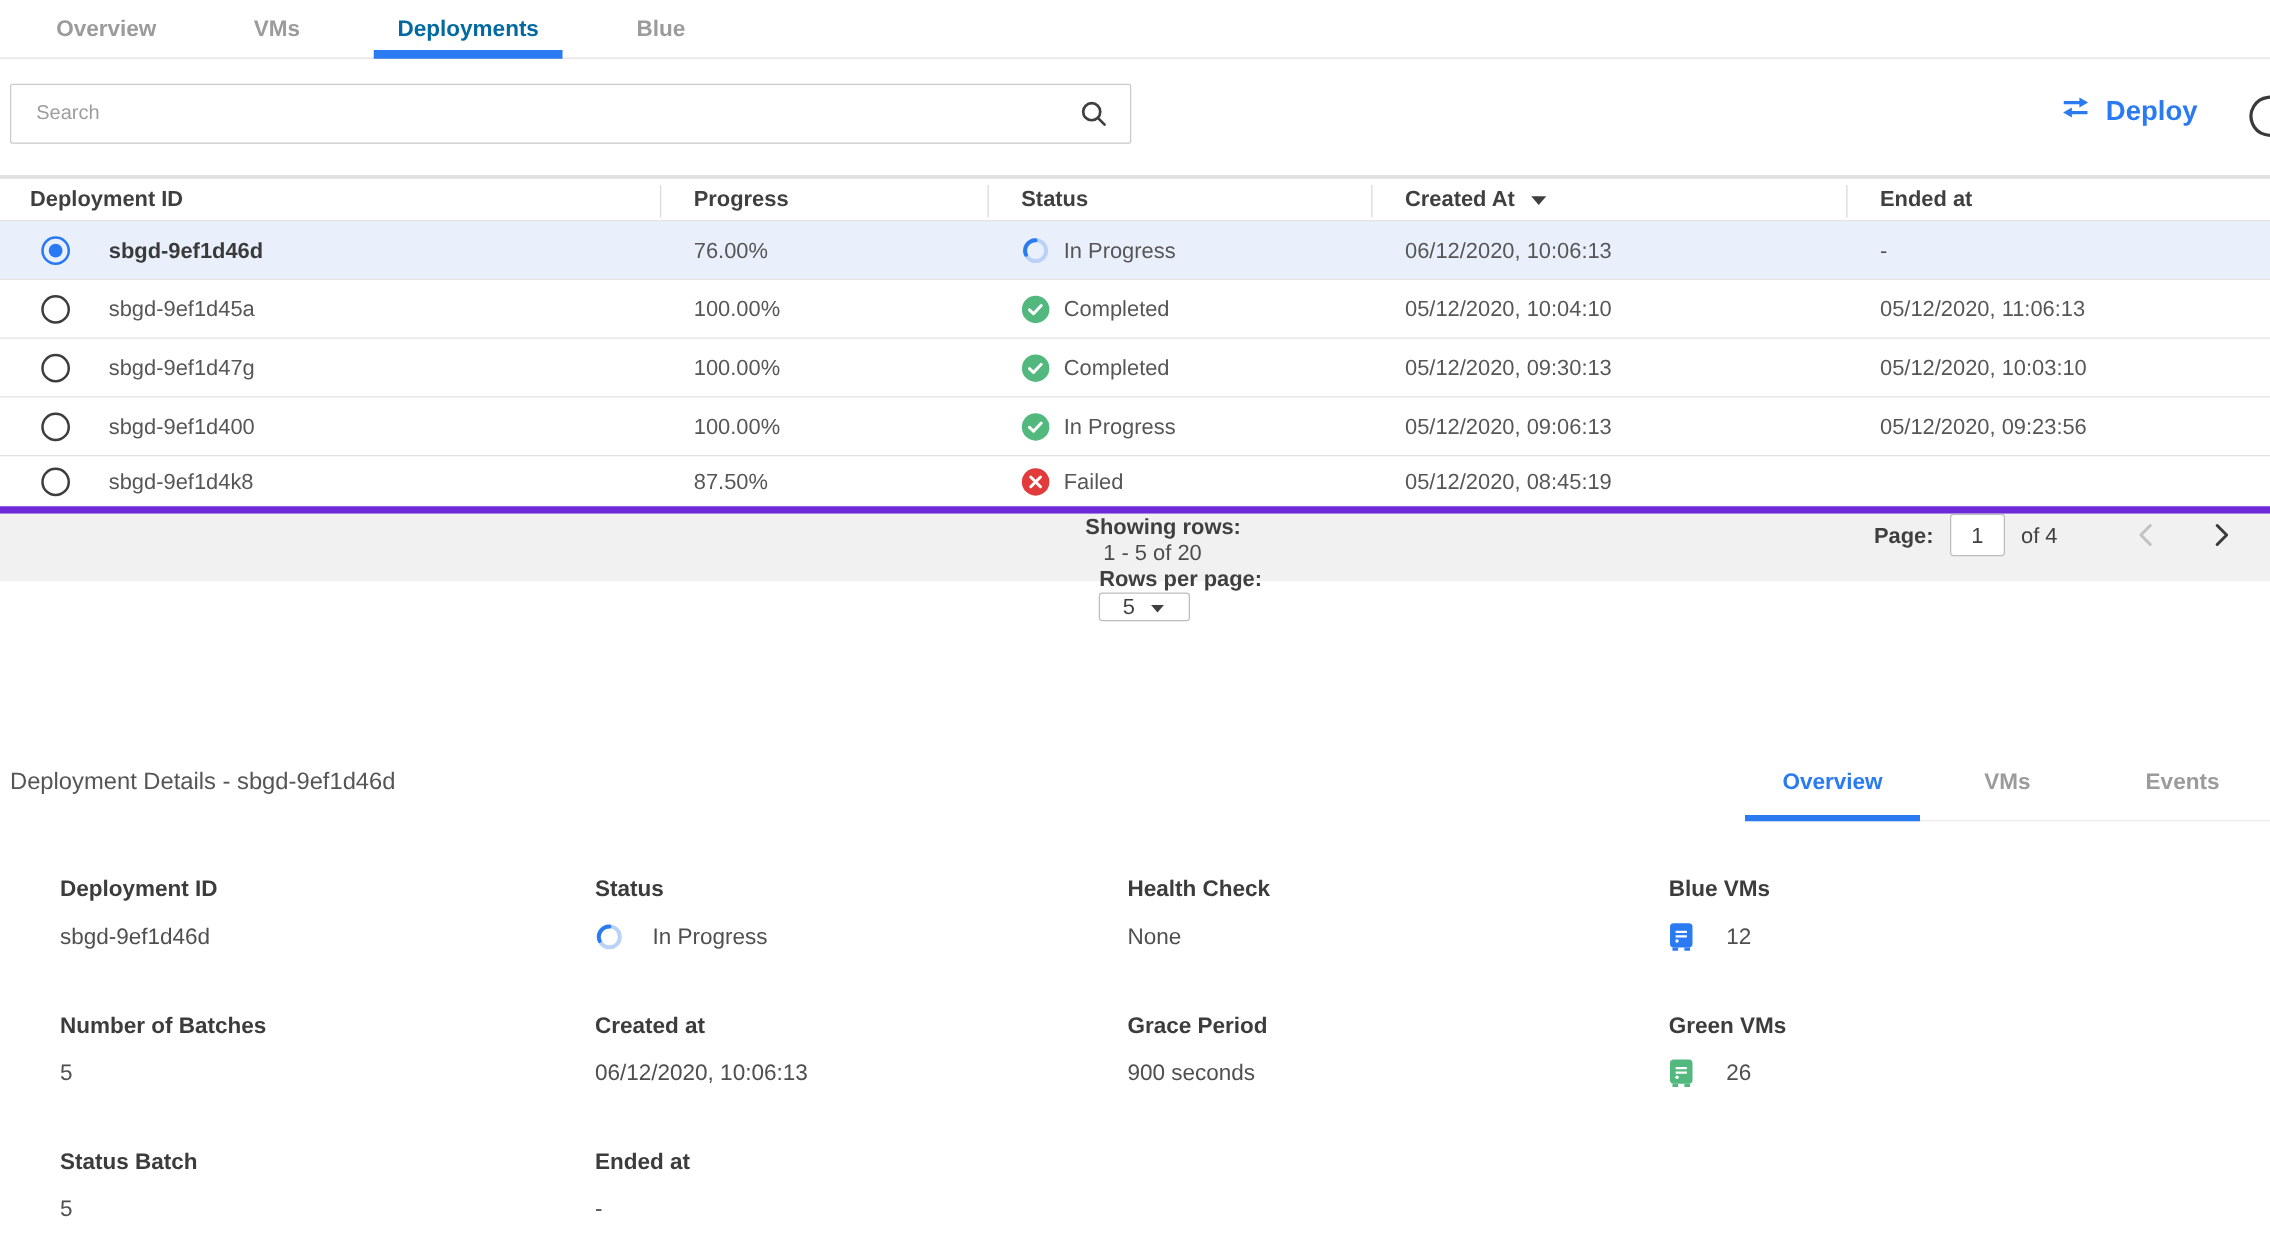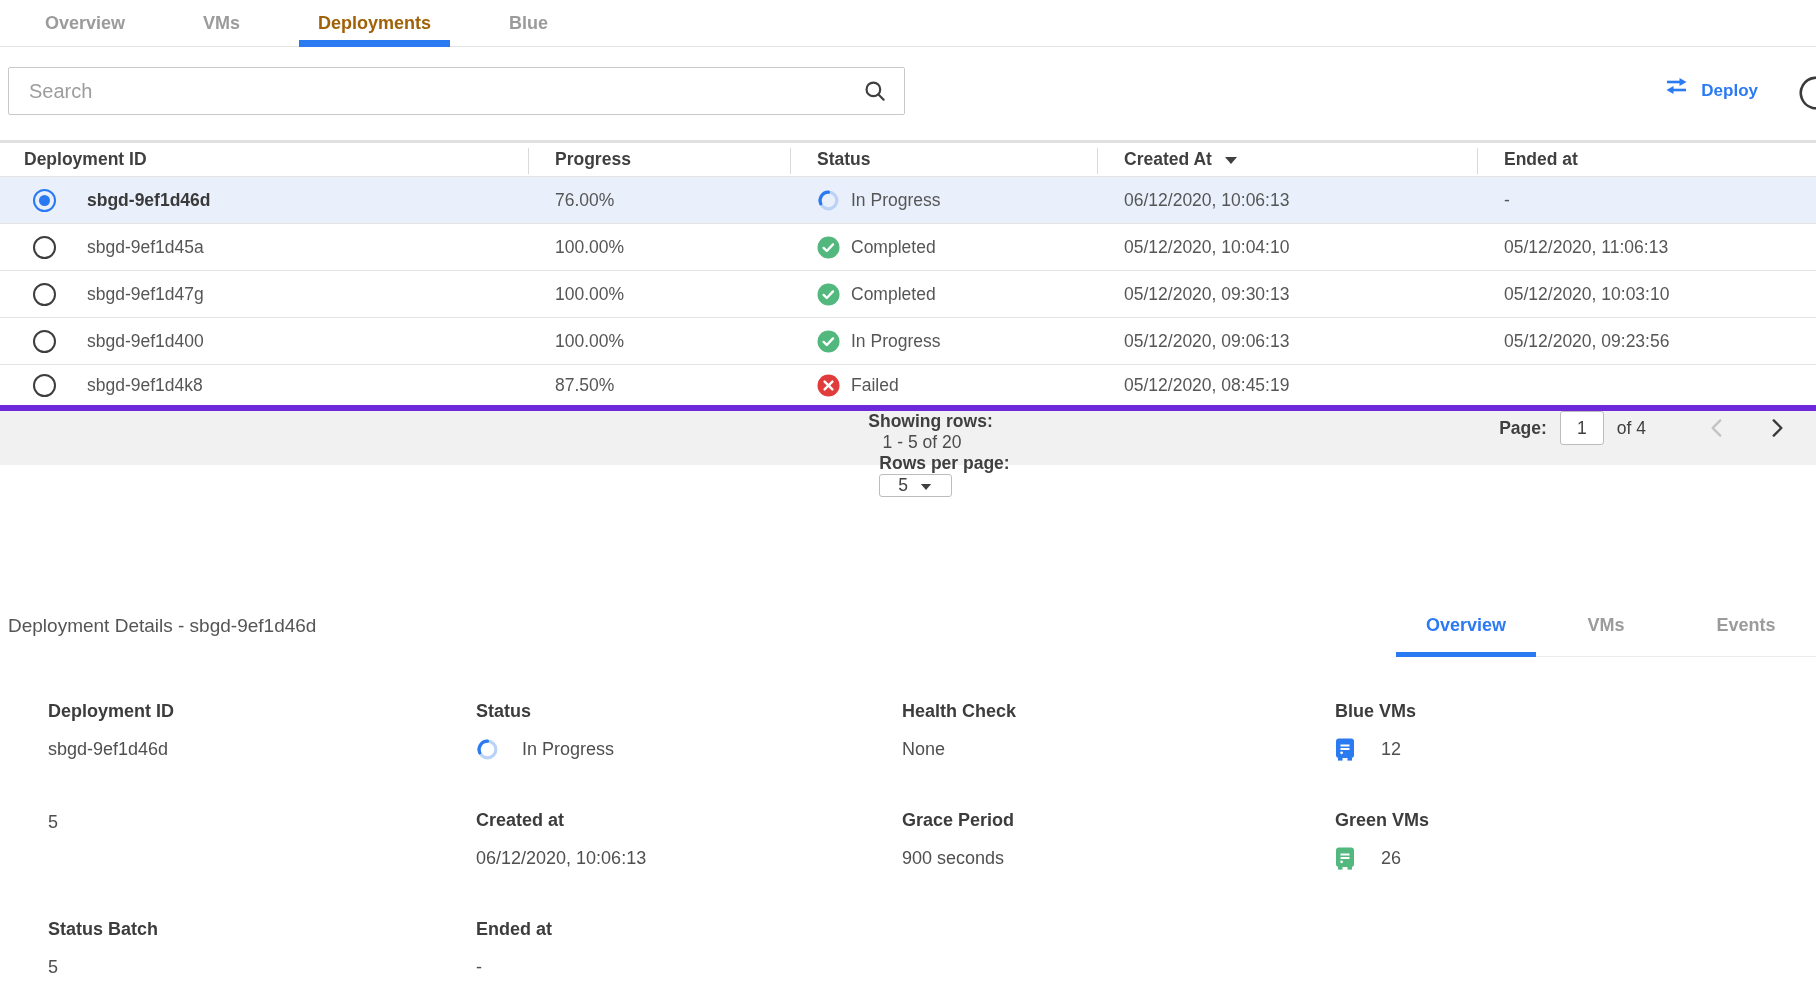--- a/index.html
+++ b/index.html
@@ -7,33 +7,33 @@
   body {
     width:1816px; height:992px; overflow:hidden; position:relative;
     background:#ffffff; color:#4a4a4a;
     font-family:"Liberation Sans", sans-serif;
   }
 
   
   .tabbar { display:flex; align-items:stretch; height:47px; border-bottom:1px solid #e2e2e2; padding-left:26px; }
   .tab { position:relative; display:flex; align-items:center; padding:0 19px; margin-right:40px;
          font-size:18px; font-weight:700; color:#9b9b9b; cursor:pointer; }
-  .tab.active { color:#a16207; }
+  .tab.active { color:#0369a1; }
   .tab.active::after { content:""; position:absolute; left:0; right:0; bottom:-1px; height:7px; background:#2a7af2; }
 
   
   .toolbar { position:relative; margin-top:20px; padding-left:8px; height:48px; display:flex; align-items:center; }
   .search-box { width:897px; height:48px; border:1px solid #c9c9c9; border-radius:2px; background:#fff;
                 display:flex; align-items:center; }
   .search-box input { flex:1; height:100%; border:none; outline:none; background:transparent;
-                      font-family:inherit; font-size:20px; color:#444; padding-left:20px; }
+                      font-family:inherit; font-size:16px; color:#444; padding-left:20px; }
   .search-box input::placeholder { color:#9d9d9d; }
   .search-icon { display:flex; margin-right:16px; cursor:pointer; }
   .deploy-btn { position:absolute; right:58px; top:9px; display:flex; align-items:flex-end; gap:11px;
-                color:#2a7af2; font-weight:700; font-size:17px; cursor:pointer; }
+                color:#2a7af2; font-weight:700; font-size:22px; cursor:pointer; }
   .refresh-wrap { position:absolute; right:-19px; top:7px; cursor:pointer; }
 
   
   .table { margin-top:25px; font-size:17.5px; }
   .tgrid { display:grid; grid-template-columns:528px 262px 307px 380px 1fr; align-items:center; }
   .thead { height:36px; border-top:3px solid #e1e1e1; font-weight:700; color:#3f3f3f; }
   .thead > div { position:relative; height:100%; display:flex; align-items:center; gap:12px; padding-left:27px; }
   .thead > div:first-child { padding-left:24px; }
   .thead > div:not(:first-child)::before { content:""; position:absolute; left:0; top:5px; width:1px; height:26px; background:#d9d9d9; }
   .trow { height:47px; border-top:1px solid #e4e4e4; color:#565656; cursor:pointer; }
@@ -369,20 +369,21 @@
             <path d="M5.5 7.5 H14.5 M5.5 11 H14.5" stroke="#fff" stroke-width="1.8"></path>
             <circle cx="6.6" cy="14.8" r="1.4" fill="#fff"></circle>
           </svg>
 
       </span>
       <span class="dval-text">12</span>
     </div>
   </div>
 
   <div class="dfield">
+    <div class="dlabel">Number of Batches</div>
     <div class="dvalue">
 
       <span class="dval-text">5</span>
     </div>
   </div>
 
   <div class="dfield">
     <div class="dlabel">Created at</div>
     <div class="dvalue">
 

